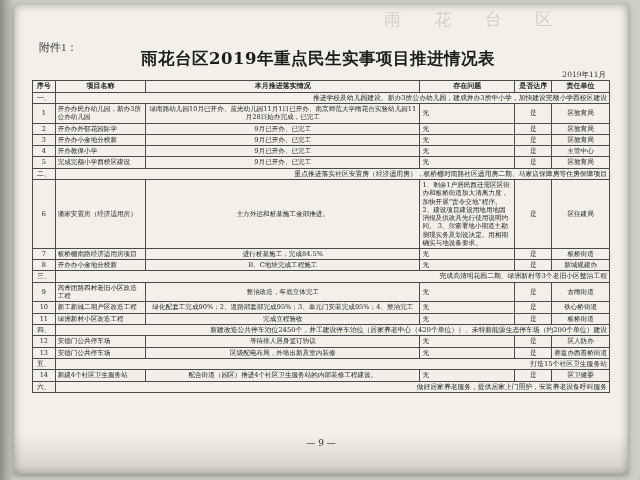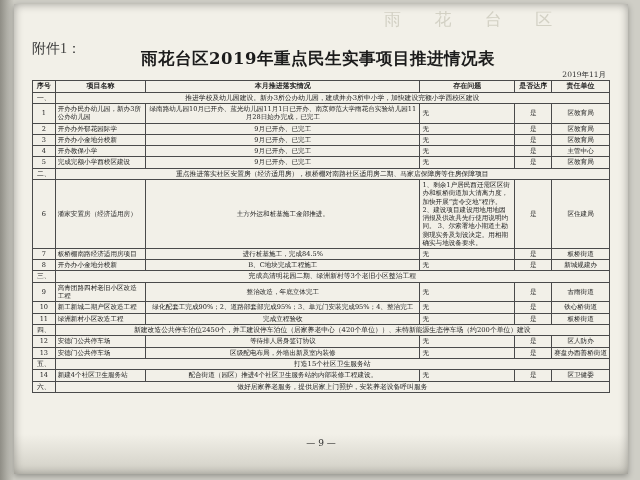--- a/index.html
+++ b/index.html
@@ -17,21 +17,21 @@
     overflow:hidden;
   }
   
   #ghost{
     position:absolute;top:4px;left:370px;width:220px;height:30px;
     color:#c9c7b9;font-size:17px;letter-spacing:14px;
     font-family:"DejaVu Serif","Liberation Serif",serif;
     white-space:nowrap;opacity:.75;
   }
   #attach{
-    position:absolute;left:18px;top:36px;font-size:14px;color:#3a3a3a;
+    position:absolute;left:25px;top:36px;font-size:11px;color:#3a3a3a;
     font-family:Liberation Serif, serif;
   }
   #title{
     position:absolute;top:44px;left:0;width:608px;text-align:center;
     font-family:"DejaVu Serif","Liberation Serif",serif;
     font-weight:bold;font-size:16.5px;color:#1b1b1b;letter-spacing:.5px;
   }
   #datecell{
     position:absolute;right:22px;top:66px;font-size:7.5px;color:#333;
     font-family:"DejaVu Serif","Liberation Serif",serif;
@@ -48,21 +48,21 @@
     padding:1px 2px;
     font-size:6.6px;
     line-height:1.25;
     vertical-align:middle;
     text-align:center;
     word-break:break-all;
   }
   th{font-weight:bold;font-size:7px;margin-left:28px;}
   td.left{text-align:left;}
   .secrow td{
-    text-align:center;font-size:6.8px;
+    text-align:right;font-size:6.8px;
   }
   .c-no{width:22px;}
   .c-name{width:88px;}
   .c-prog{width:266px;}
   .c-prob{width:92px;}
   .c-ok{width:36px;}
   .c-unit{width:56px;}
   .tall td{height:46px;}
   #pageno{
     position:absolute;bottom:26px;left:0;width:614px;text-align:center;

